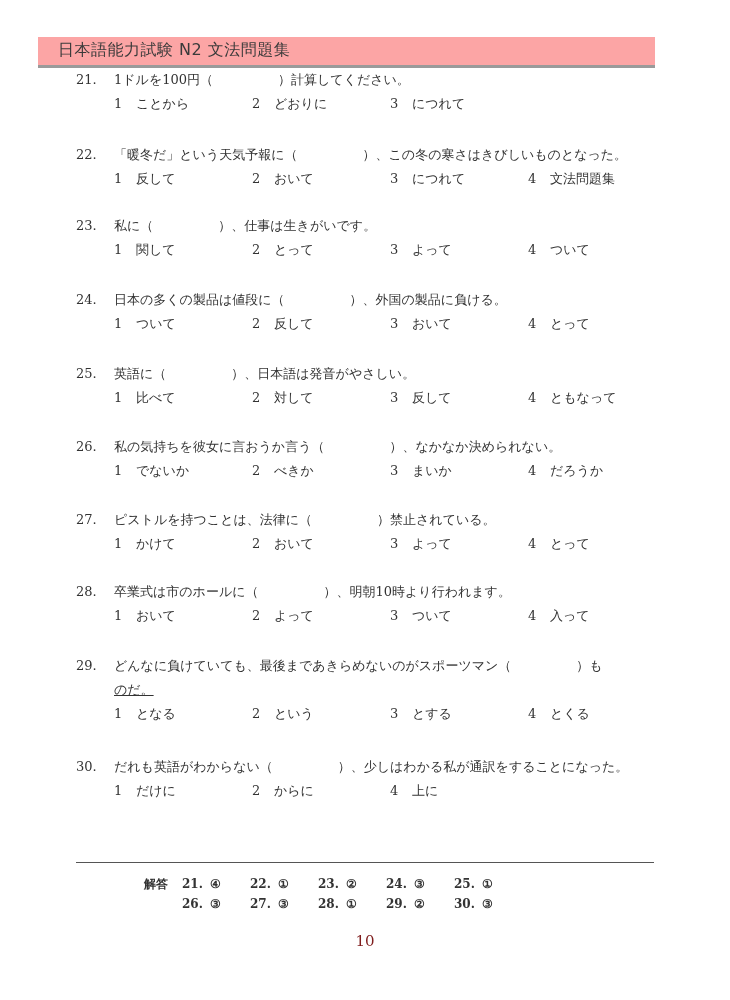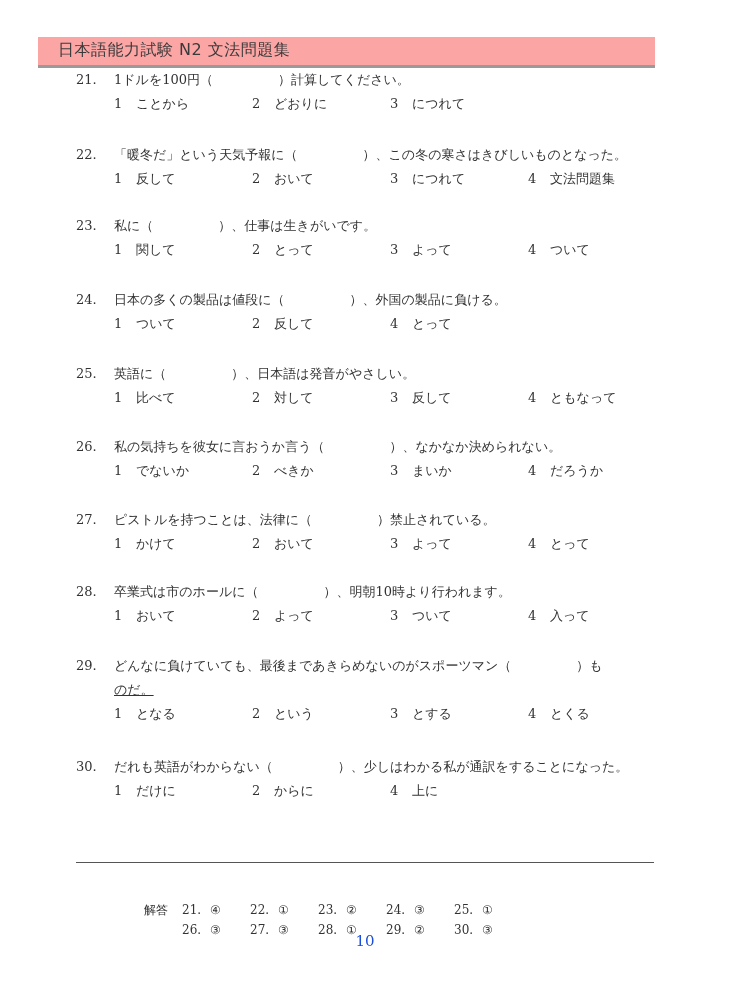--- a/index.html
+++ b/index.html
@@ -29,30 +29,30 @@
     .q-text { flex: none; }
     .q-cont { padding-left: 38px; text-decoration: underline; }
     .opts { display: flex; padding-left: 38px; }
     .opt { width: 138px; flex: none; white-space: nowrap; }
     .opt-num { display: inline-block; width: 22px; }
     .rule {
       position: absolute; left: 76px; top: 862px; width: 578px; height: 0;
       border-top: 1.5px solid #555555;
     }
     .answers {
-      position: absolute; left: 144px; top: 900px;
-      font-size: 12px; line-height: 20px;
+      position: absolute; left: 144px; top: 874px;
+      font-size: 12px; line-height: 20px; font-weight: bold;
     }
     .ans-row { display: flex; white-space: nowrap; }
     .ans-label { width: 38px; flex: none; }
     .ans { width: 68px; flex: none; }
     .ans-num { display: inline-block; width: 28px; }
     .page-number {
       position: absolute; left: 0; width: 730px; top: 932px;
-      text-align: center; font-size: 15px; color: #1d4ed8;
+      text-align: center; font-size: 15px; color: #7f1d1d;
     }
   </style>
 </head>
 <body>
 
 <div class="header-bar">
   <span class="header-title">日本語能力試験 N2 文法問題集</span>
 </div>
 
 <div class="q" style="top:68px;">
@@ -94,20 +94,21 @@
 </div>
 
 <div class="q" style="top:288px;">
   <div class="q-line">
     <span class="q-num">24.</span>
     <span class="q-text">日本の多くの製品は値段に（　　　　　）、外国の製品に負ける。</span>
   </div>
   <div class="opts">
     <span class="opt"><span class="opt-num">1</span><span>ついて</span></span>
     <span class="opt"><span class="opt-num">2</span><span>反して</span></span>
+    <span class="opt"><span class="opt-num">3</span><span>おいて</span></span>
     <span class="opt"><span class="opt-num">4</span><span>とって</span></span>
   </div>
 </div>
 
 <div class="q" style="top:362px;">
   <div class="q-line">
     <span class="q-num">25.</span>
     <span class="q-text">英語に（　　　　　）、日本語は発音がやさしい。</span>
   </div>
   <div class="opts">

